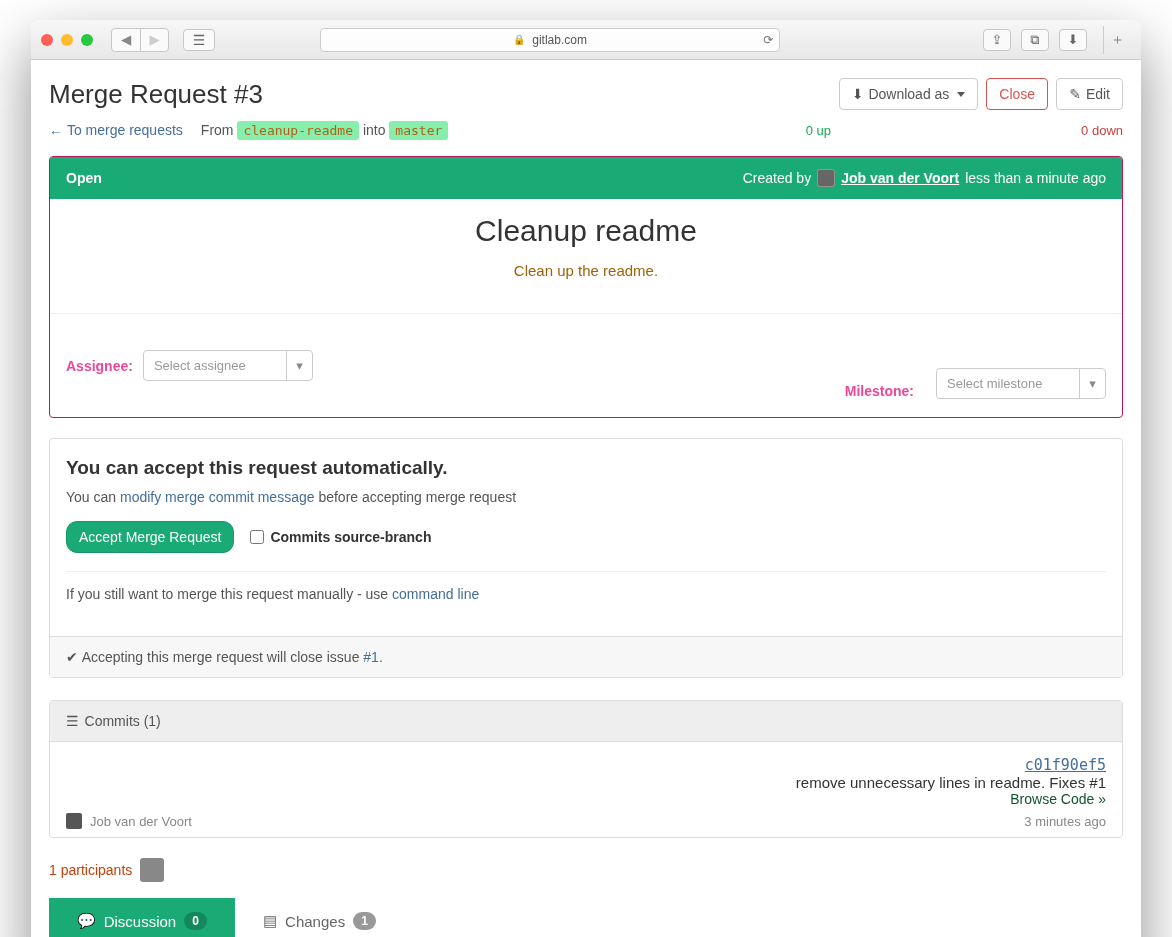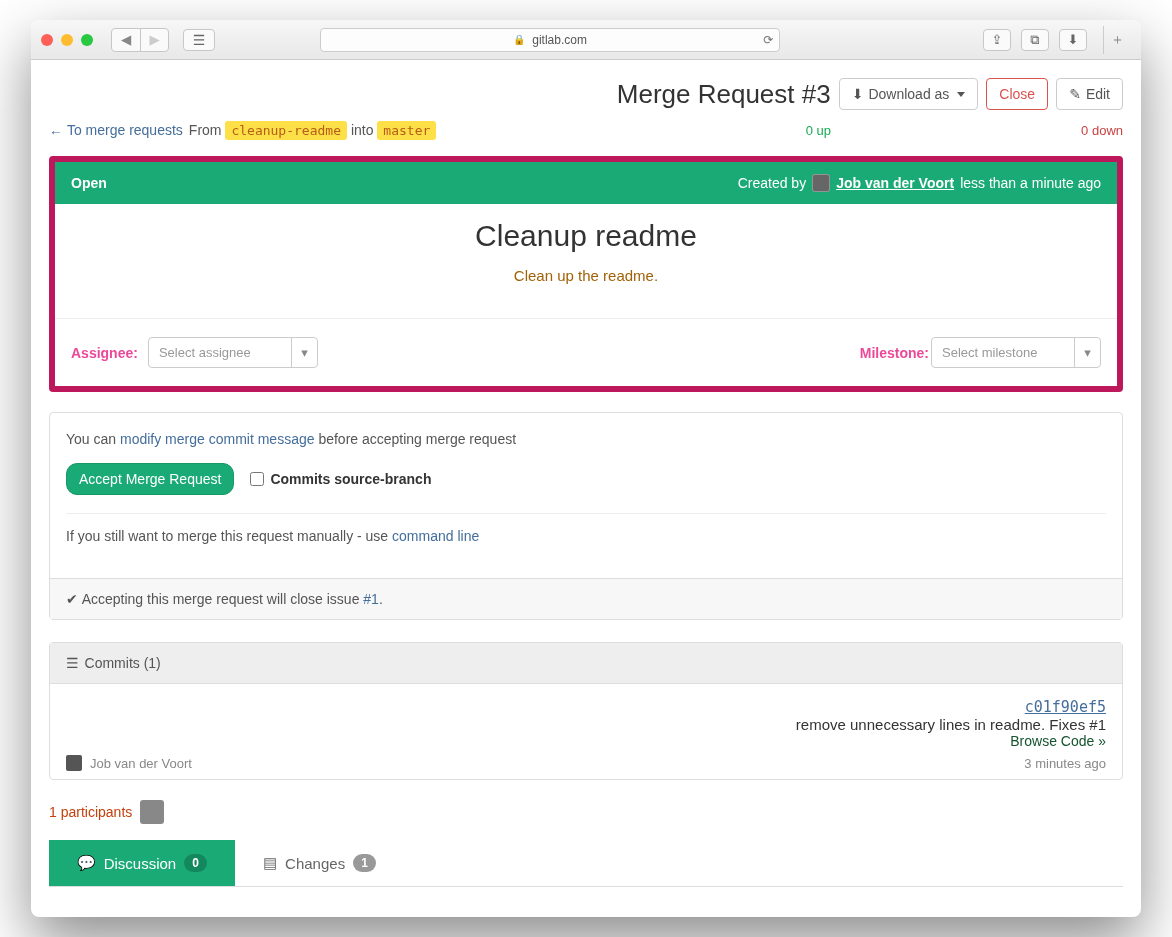--- a/index.html
+++ b/index.html
@@ -18,44 +18,44 @@
 .urlbar { flex:1; max-width:460px; margin:0 auto; height:24px; background:#fdfdfd; border:1px solid #ccc; border-radius:4px; display:flex; align-items:center; justify-content:center; gap:6px; color:#555; font-size:12px; position:relative;}
 .urlbar .lock { font-size:10px; }
 .urlbar .reload { position:absolute; right:6px; color:#777; }
 .rightctl { display:flex; gap:10px; margin-left:auto; align-items:center;}
 .ctlbtn { width:28px; height:22px; border:1px solid #c7c7c7; border-radius:4px; display:flex; align-items:center; justify-content:center; color:#666; background:#fafafa; font-size:13px;}
 .tabplus { width:28px; height:28px; border-left:1px solid #ccc; display:flex; align-items:center; justify-content:center; color:#888; margin-left:6px;}
 
 
 .page { padding: 18px 18px 30px; }
 .header-row { display:flex; align-items:center; gap:8px; }
-.header-row h1 { font-size:26px; font-weight:400; flex:1;text-align:right; }
+.header-row h1 { font-size:26px; font-weight:400; flex:1; }
 .btn { border:1px solid #ccc; background:#fff; padding:7px 12px; border-radius:4px; font-size:14px; color:#555; cursor:pointer; display:inline-flex; align-items:center; gap:5px;}
 .btn.danger { color:#d9534f; border-color:#d9534f; }
 .btn.green { background:#1aaa75; border-color:#169966; color:#fff; font-weight:500;border-radius:11px;}
 .caret { display:inline-block; border-left:4px solid transparent; border-right:4px solid transparent; border-top:5px solid currentColor; margin-left:3px;}
 
-.subnav { display:flex; align-items:center; gap:6px; margin-top:12px; color:#555;}
+.subnav { display:flex; align-items:center; gap:18px; margin-top:12px; color:#555;}
 .subnav a { color:#446e9b; text-decoration:none; }
 .subnav .arrow { color:#446e9b; }
-.code-chip { background:#fde047; color:#b55d19; font-family: Menlo, monospace; padding:2px 6px; border-radius:3px; font-size:13px;}
+.code-chip { background:#86efac; color:#b55d19; font-family: Menlo, monospace; padding:2px 6px; border-radius:3px; font-size:13px;}
 .votes { margin-left:auto; display:flex; gap:250px; font-size:13px;}
 .up { color:#1aaa55;} .down { color:#c94141;}
 
-.mr-card { border:6px solid #be185d; border-radius:4px; margin-top:18px; overflow:hidden;}
+.mr-card { border:1px solid #be185d; border-radius:4px; margin-top:18px; overflow:hidden;}
 .mr-head { background:#1aaa75; color:#fff; padding:12px 16px; display:flex; align-items:center; font-size:14px;}
 .mr-head .right { margin-left:auto; display:flex; align-items:center; gap:6px;}
 .mr-head a { color:#fff; text-decoration:underline; font-weight:600;}
 .mr-head .avatar { width:18px; height:18px; background:#666; border-radius:3px; display:inline-block; border:1px solid rgba(255,255,255,.3);}
 .mr-body { padding:15px 16px 14px;text-align:center; }
 .mr-body h2 { font-size:30px; font-weight:400; margin-bottom:14px; color:#333;}
 .mr-body .desc { color:#a16207; font-size:15px; margin-bottom:20px;}
 .mr-selects { border-top:1px solid #eee; padding:18px 16px; display:flex; align-items:center; gap:10px;}
 .mr-selects .label { font-weight:600; color:#ec4899;}
-.mr-selects .right { margin-left:auto; display:flex; align-items:center; gap:2px;}
+.mr-selects .right { margin-left:auto; display:flex; align-items:flex-end; gap:22px;margin-top:36px;}
 .select { border:1px solid #ccc; border-radius:4px; padding:7px 30px 7px 10px; color:#999; background:#fff; position:relative; min-width:170px; font-size:13px; cursor:pointer;}
 .select .chev { position:absolute; right:0; top:0; bottom:0; width:26px; border-left:1px solid #ccc; display:flex; align-items:center; justify-content:center; color:#888;}
 
 .accept-box { border:1px solid #ddd; border-radius:4px; margin-top:20px; }
 .accept-inner { padding:18px 16px;}
 .accept-inner h3 { font-size:19px; font-weight:600; margin-bottom:10px;}
 .accept-inner p { color:#555; font-size:14px; margin-bottom:16px;}
 .accept-inner a { color:#446e9b; text-decoration:none; font-weight:500;}
 .accept-row { display:flex; align-items:center; gap:16px; margin-bottom:12px;}
 .checkbox-row { display:flex; align-items:center; gap:6px; font-weight:600; color:#333;}
@@ -174,20 +174,21 @@
           <div class="select">
             <span>Select milestone</span>
             <span class="chev">▾</span>
           </div>
         </div>
       </div>
     </div>
 
     <div class="accept-box">
       <div class="accept-inner">
+        <h3>You can accept this request automatically.</h3>
         <p>
           <span>You can </span><a href="#">modify merge commit message</a><span> before accepting merge request</span>
         </p>
         <div class="accept-row">
           <button class="btn green">
             <span>Accept Merge Request</span>
           </button>
           <label class="checkbox-row">
             <input type="checkbox" style="">
             <span>Commits source-branch</span>

